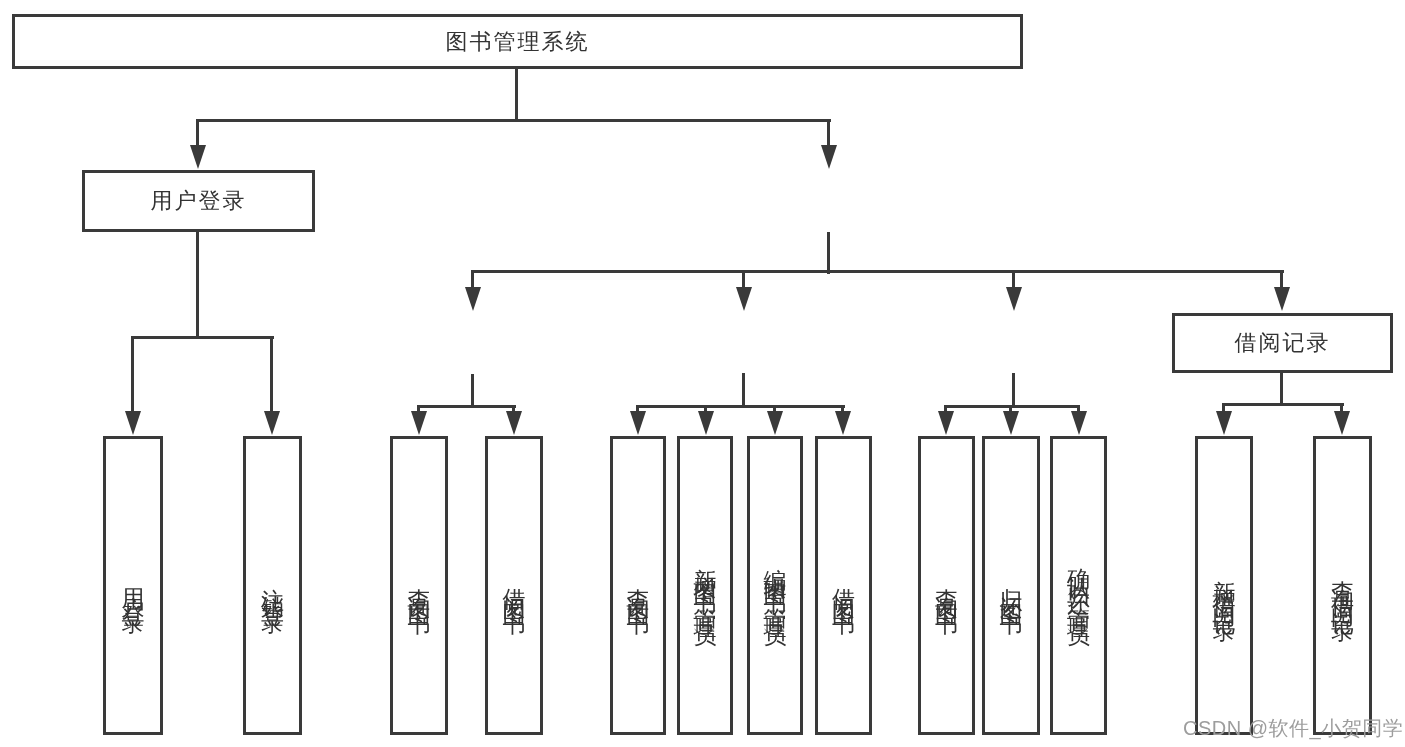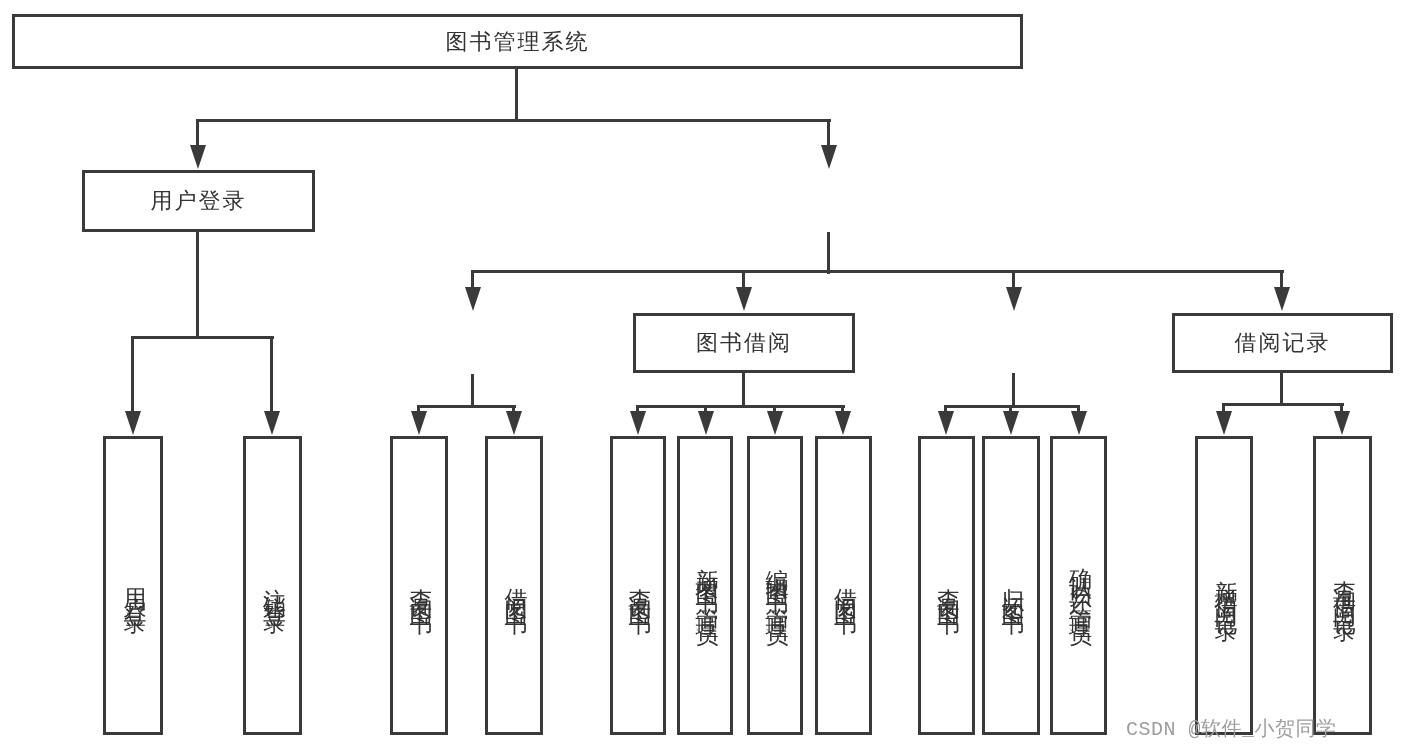--- a/index.html
+++ b/index.html
@@ -1,18 +1,18 @@
 <!DOCTYPE html>
 <html><head>
 <meta charset="utf-8">
 <style>
   html,body{margin:0;padding:0;background:#ffffff;}
   #canvas{
     position:relative;width:1405px;height:747px;background:#ffffff;overflow:hidden;
-    font-family:Liberation Mono, monospace;color:#333333;
+    font-family:Liberation Sans, sans-serif;color:#333333;
   }
   .node{
     position:absolute;box-sizing:border-box;border:3px solid #3a3a3a;background:#ffffff;
     display:flex;align-items:center;justify-content:center;
     font-size:22px;letter-spacing:2px;color:#333333;z-index:2;
   }
   .leaf{
     position:absolute;box-sizing:border-box;border:3px solid #3a3a3a;background:#ffffff;
     display:flex;align-items:center;justify-content:center;z-index:2;
   }
@@ -22,40 +22,37 @@
   }
   .line{position:absolute;background:#3a3a3a;z-index:1;}
   .h{height:3px;}
   .v{width:3px;}
   .arr{
     position:absolute;width:0;height:0;z-index:1;
     border-left:8px solid transparent;border-right:8px solid transparent;
     border-top:24px solid #3a3a3a;
   }
   .watermark{
-    position:absolute;left:1126px;top:715px;font-size:20px;letter-spacing:0.5px;
+    position:absolute;left:1183px;top:715px;font-size:20px;letter-spacing:0.5px;
     color:#9d9d9d;z-index:3;white-space:nowrap;
   }
 </style>
 </head>
 <body>
 
 <div id="canvas">
 
   <div class="node" style="left:12px;top:14px;width:1011px;height:55px">
     <span>图书管理系统</span>
   </div>
 
   <div class="node" style="left:82px;top:170px;width:233px;height:62px">
     <span>用户登录</span>
   </div>
 
-  <div class="node" style="left:633px;top:313px;width:222px;height:60px">
-    <span>图书借阅</span>
-  </div>
   <div class="node" style="left:1172px;top:313px;width:221px;height:60px">
     <span>借阅记录</span>
   </div>
 
   <div class="leaf" style="left:103px;top:436px;width:60px;height:299px">
     <span>用户登录</span>
   </div>
   <div class="leaf" style="left:243px;top:436px;width:59px;height:299px">
     <span>注销登录</span>
   </div>

